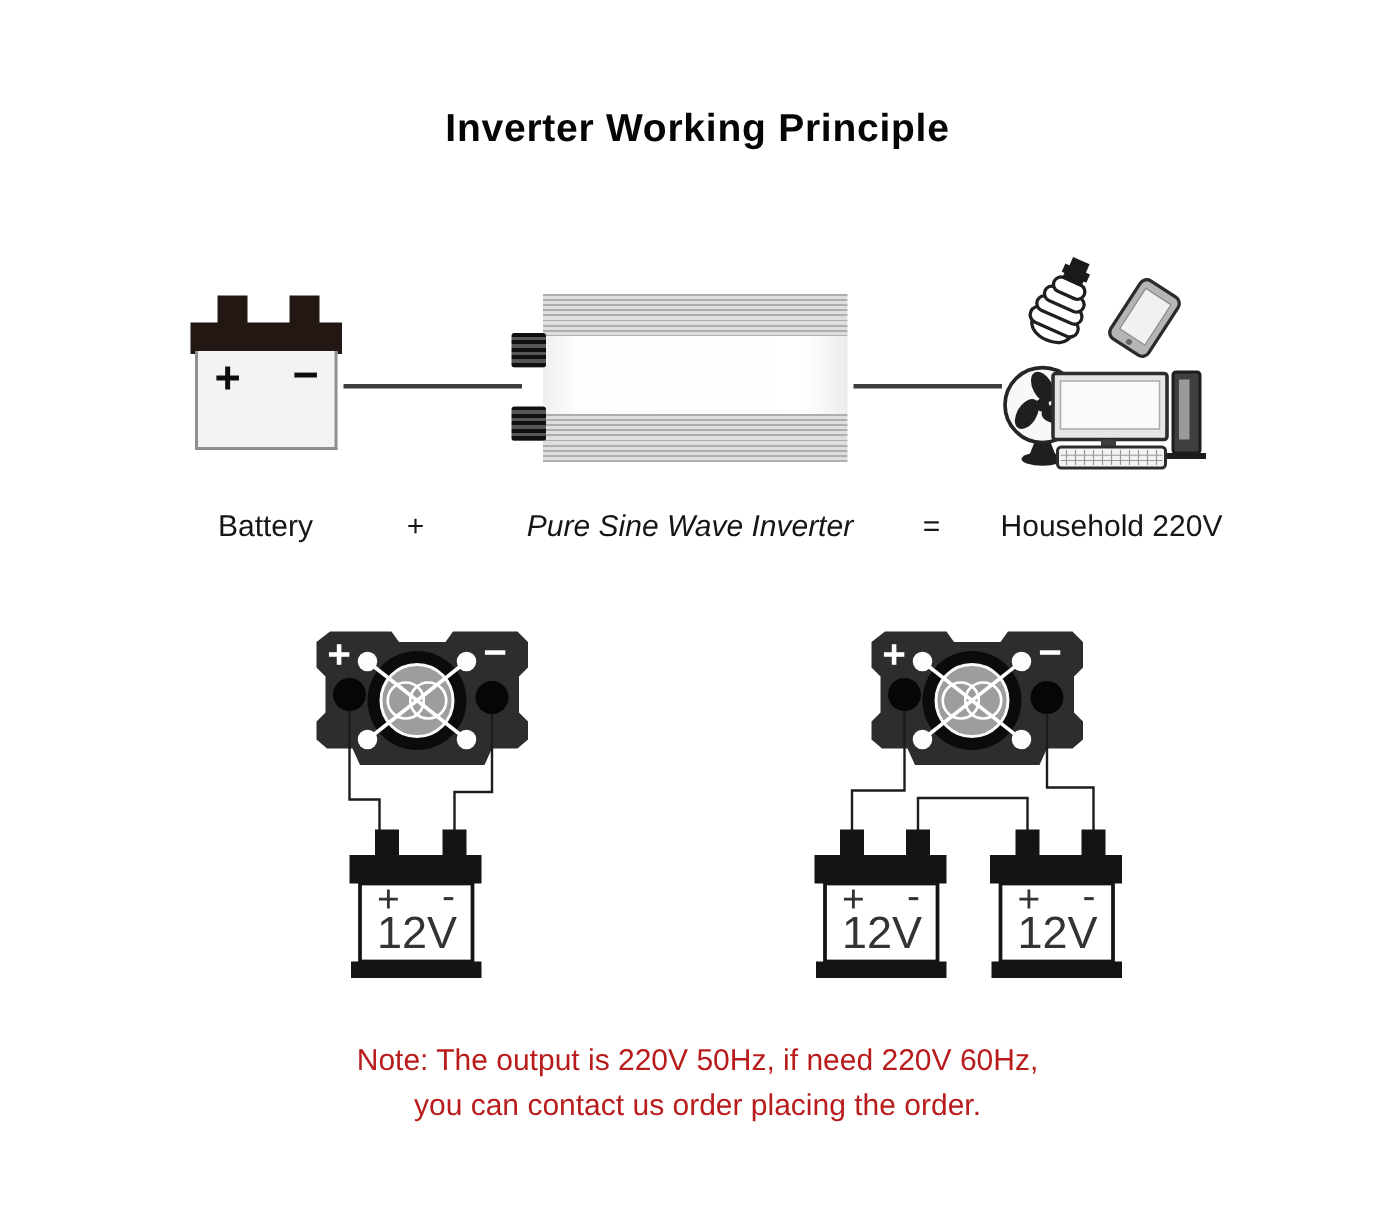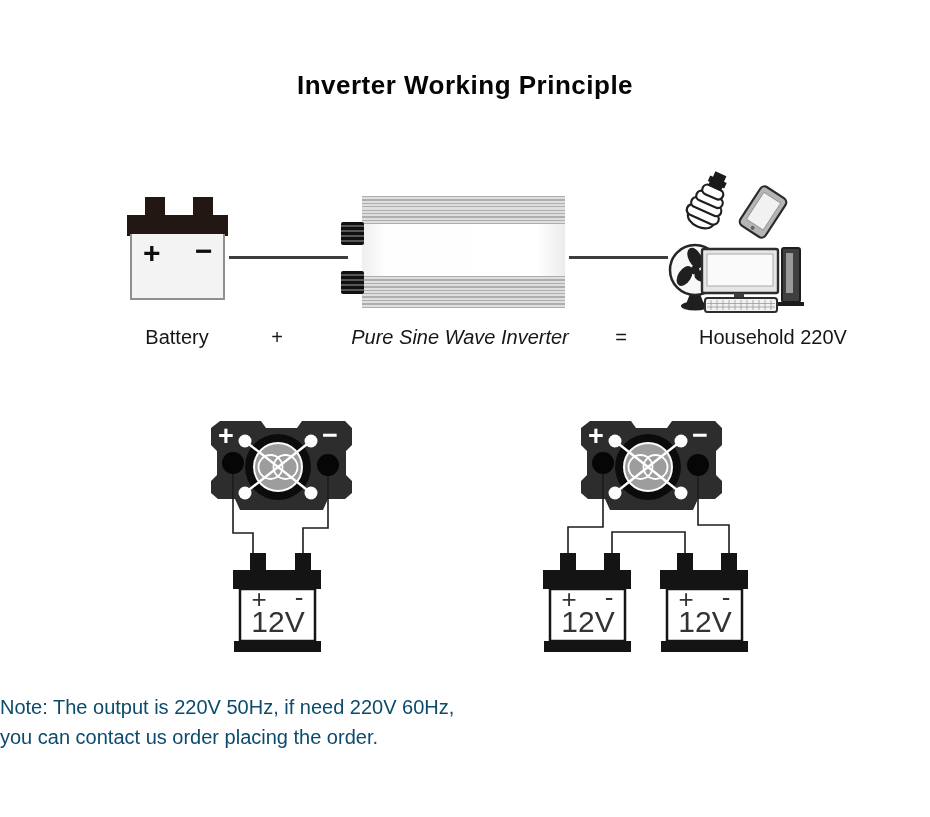--- a/index.html
+++ b/index.html
@@ -17,23 +17,23 @@
   #batt-body .sign{position:absolute;font-weight:bold;font-size:30px;color:#0d0d0d;line-height:1;}
   
   .wire-h{height:3px;background:#3d3d3d;}
   
   #inv-photo{left:362px;top:196px;width:203px;height:112px;}
   .inv-band{width:203px;background:repeating-linear-gradient(180deg,#aeaeae 0 1.3px,#dedede 1.3px 3.4px);}
   #inv-mid{width:203px;height:52px;background:linear-gradient(90deg,#efefef,#fefefe 12%,#fff 86%,#ececec);}
   .inv-conn{position:absolute;left:-21px;width:23px;height:23px;border-radius:2px;
     background:repeating-linear-gradient(180deg,#101010 0 2.6px,#565656 2.6px 5px);}
   
-  .eq{top:326px;transform:translateX(-50%);font-size:20px;color:#161616;white-space:nowrap;}
-  
-  #note{left:0;top:692px;width:930px;font-size:20px;line-height:30px;color:#0c4a6e;}
+  .eq{top:340px;transform:translateX(-50%);font-size:20px;color:#161616;white-space:nowrap;}
+  
+  #note{left:0;top:692px;width:930px;text-align:center;font-size:20px;line-height:30px;color:#b91c1c;}
   svg{display:block;}
   svg text{font-family:"Liberation Sans",sans-serif;}
 </style>
 </head>
 <body>
 
 <div id="canvas">
 
   <div id="title" class="abs">Inverter Working Principle</div>
 
@@ -109,21 +109,21 @@
       <rect x="127" y="80" width="18" height="54" rx="2" fill="#3f3f3f" stroke="#1d1d1d" stroke-width="2"></rect>
       <rect x="131" y="85" width="7" height="40" fill="#9a9a9a"></rect>
       <rect x="123" y="134" width="26" height="4" fill="#1c1c1c"></rect>
     </g>
   </svg>
 
   <span class="abs eq" style="left:177px;">Battery</span>
   <span class="abs eq" style="left:277px;">+</span>
   <span class="abs eq" style="left:460px;font-style:italic;">Pure Sine Wave Inverter</span>
   <span class="abs eq" style="left:621px;">=</span>
-  <span class="abs eq" style="left:741px;margin-left:32px;">Household 220V</span>
+  <span class="abs eq" style="left:741px;">Household 220V</span>
 
   <svg class="abs" style="left:200px;top:415px;" width="180" height="245" viewBox="0 0 180 245">
     <path d="M 20,6 L 61,6 L 66,13 L 97,13 L 102,6 L 145,6 L 152,13 L 152,30 L 146,36 L 146,60 L 152,66 L 152,78 L 145,84 L 128,84 L 123,95 L 40,95 L 35,84 L 18,84 L 11,78 L 11,66 L 17,60 L 17,36 L 11,30 L 11,13 Z" fill="#2d2d2d"></path>
     <g transform="translate(78,52)">
       <circle r="33" fill="#0b0b0b"></circle>
       <circle r="24" fill="#9d9d9d" stroke="#fbfbfb" stroke-width="2"></circle>
       <line x1="-33" y1="-26" x2="33" y2="26" stroke="#fff" stroke-width="2.4"></line>
       <line x1="33" y1="-26" x2="-33" y2="26" stroke="#fff" stroke-width="2.4"></line>
       <circle cx="-7.5" cy="0" r="12" fill="none" stroke="#fff" stroke-width="1.8"></circle>
       <circle cx="7.5" cy="0" r="12" fill="none" stroke="#fff" stroke-width="1.8"></circle>

